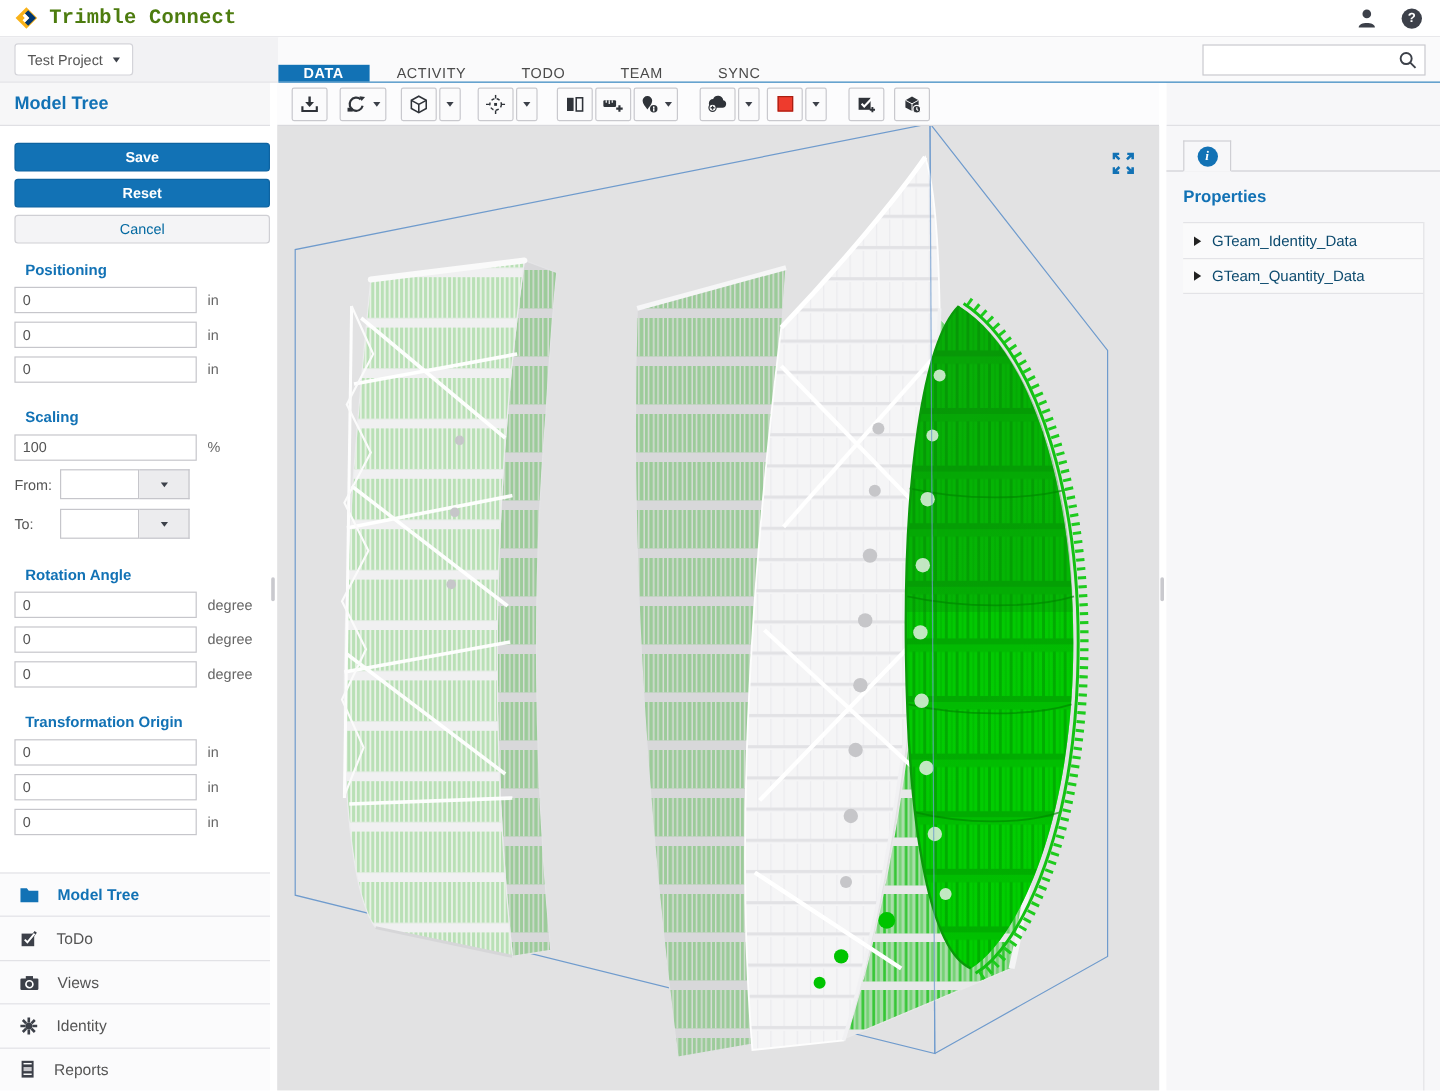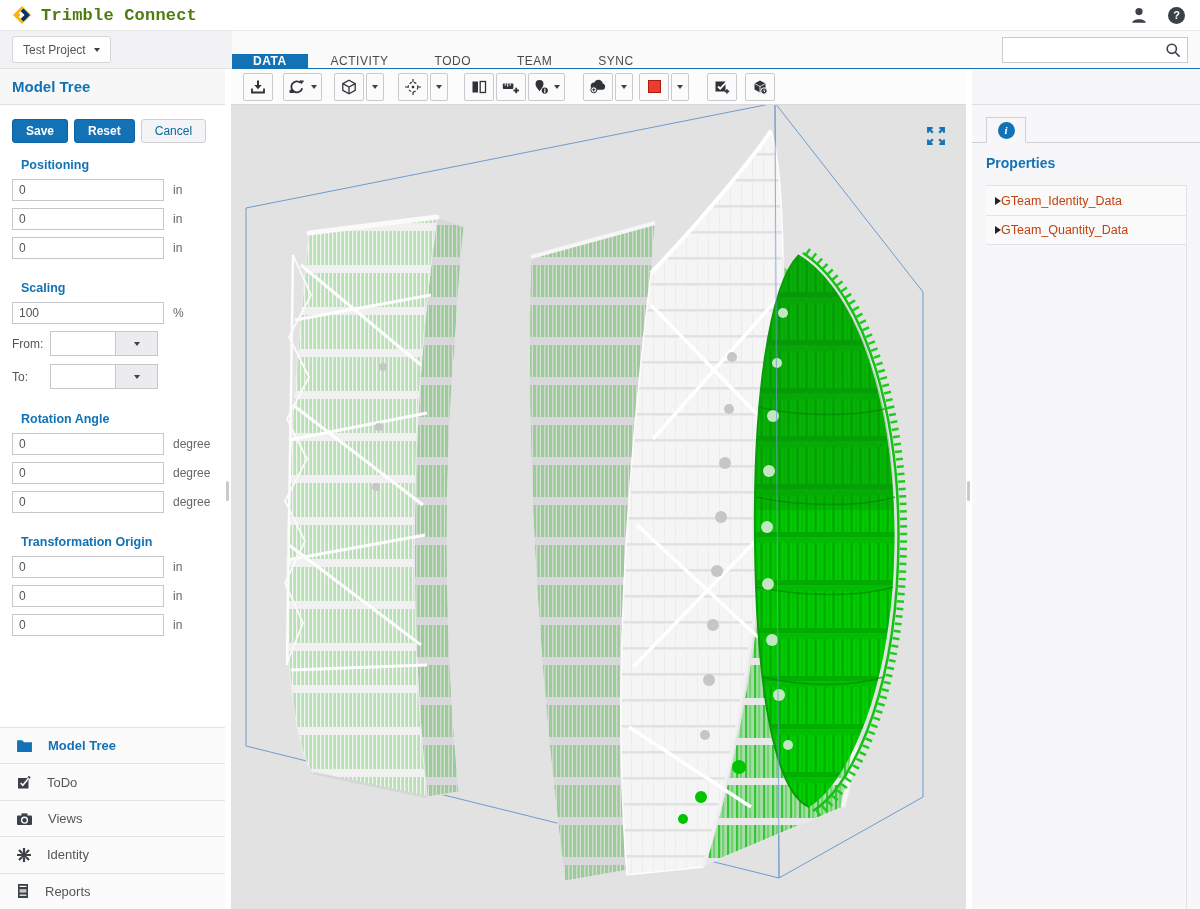--- a/index.html
+++ b/index.html
@@ -37,21 +37,21 @@
   .tbg{display:flex;}
   .tb{height:28px;min-width:30px;background:#fbfbfc;border:1px solid #c9c9ce;border-radius:2px;
       display:flex;align-items:center;justify-content:center;padding:0 4px;box-sizing:border-box;}
   .tb.caret-only{min-width:17px;padding:0 5px;}
   .caret{width:0;height:0;border-left:3.5px solid transparent;border-right:3.5px solid transparent;
       border-top:4.5px solid #3c4049;}
   .tb .icon + .caret{margin-left:5px;}
   .red-swatch{width:13px;height:13px;background:#ee3b2d;border:1px solid #a81f12;box-sizing:border-box;}
   
   .sidebar{position:absolute;left:0;top:105px;width:225px;height:622px;background:#fff;}
-  .btnrow{display:flex;gap:6px;padding:14px 0 0 12px;}
+  .btnrow{display:flex;gap:6px;padding:14px 0 0 12px;flex-direction:column;}
   .btn{height:24px;border-radius:3px;font-size:12px;font-weight:bold;display:flex;align-items:center;
       justify-content:center;padding:0 13px;box-sizing:border-box;}
   .btn.primary{background:#1272b5;color:#fff;border:1px solid #0e63a0;}
   .btn.plain{background:#f4f4f6;color:#0369a1;border:1px solid #cfcfd4;font-weight:normal;}
   .sec-label{font-size:12.5px;font-weight:bold;color:#1272b5;padding:15px 0 7px 21px;}
   .field{display:flex;align-items:center;margin:0 0 7px 12px;}
   .field input{width:138px;height:20px;border:1px solid #c6c6cb;font-size:12px;color:#555;padding:0 6px;background:#fff;}
   .unit{font-size:12px;color:#666;margin-left:9px;}
   .ft-row{display:flex;align-items:center;margin:0 0 8px 12px;}
   .ft-label{width:38px;font-size:12px;color:#555;}
@@ -74,22 +74,22 @@
   .rpanel{position:absolute;left:972px;top:105px;width:228px;height:804px;background:#f7f7f9;}
   .itab{position:absolute;left:14px;top:12px;width:38px;height:24px;background:#f7f7f9;
       border:1px solid #cfcfd4;border-bottom:1px solid #f7f7f9;display:flex;align-items:center;
       justify-content:center;z-index:2;box-sizing:content-box;}
   .itab-line{position:absolute;left:0;top:37px;width:228px;height:1px;background:#cfcfd4;z-index:1;}
   .info-dot{width:17px;height:17px;border-radius:50%;background:#1272b5;color:#fff;font-size:11px;
       font-weight:bold;font-style:italic;font-family:"Liberation Serif",serif;display:flex;
       align-items:center;justify-content:center;}
   .rp-title{position:absolute;left:14px;top:50px;font-size:14px;font-weight:bold;color:#1272b5;}
   .pgroups{position:absolute;left:14px;top:80px;width:200px;}
-  .pgroup{height:30px;display:flex;align-items:center;padding-left:9px;
-      border-top:1px solid #e3e3e7;font-size:12.5px;color:#c2410c;background:#fafafb;box-sizing:border-box;}
+  .pgroup{height:30px;display:flex;align-items:center;gap:9px;padding-left:9px;
+      border-top:1px solid #e3e3e7;font-size:12.5px;color:#0c4a6e;background:#fafafb;box-sizing:border-box;}
   .pgroup:last-child{border-bottom:1px solid #e3e3e7;}
   .tri{width:0;height:0;border-top:4px solid transparent;border-bottom:4px solid transparent;
       border-left:6px solid #222;}
   .scrolltrack{position:absolute;right:13px;top:80px;width:1px;height:724px;background:#e3e3e7;}
 </style>
 </head>
 <body>
 
 <div class="app">
 

